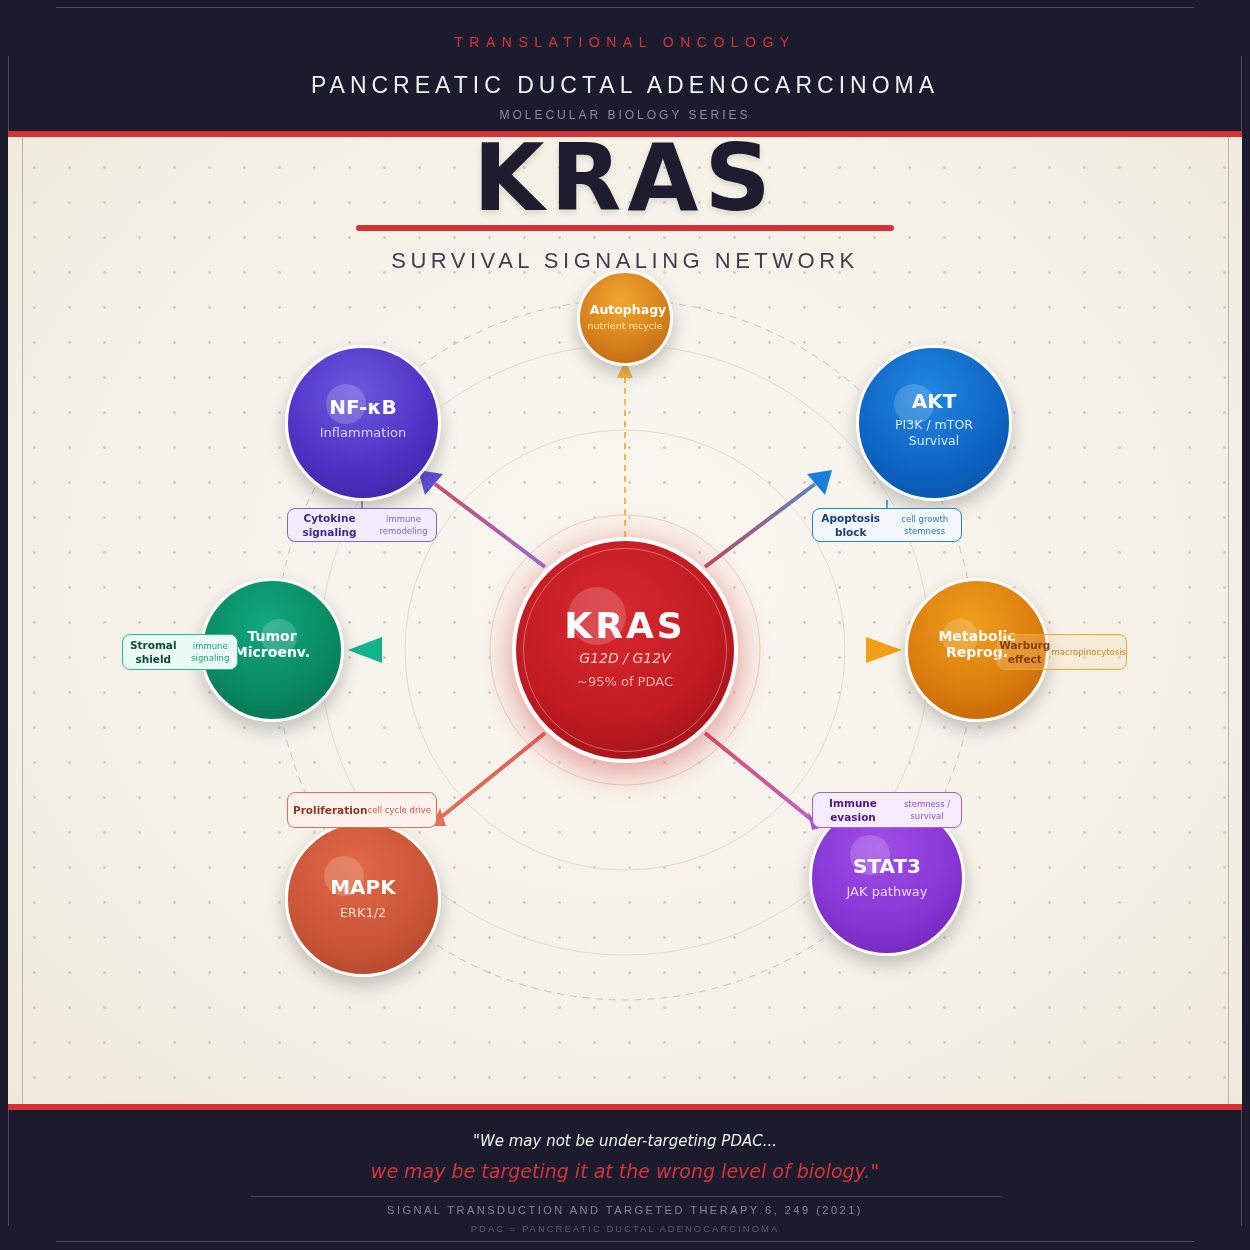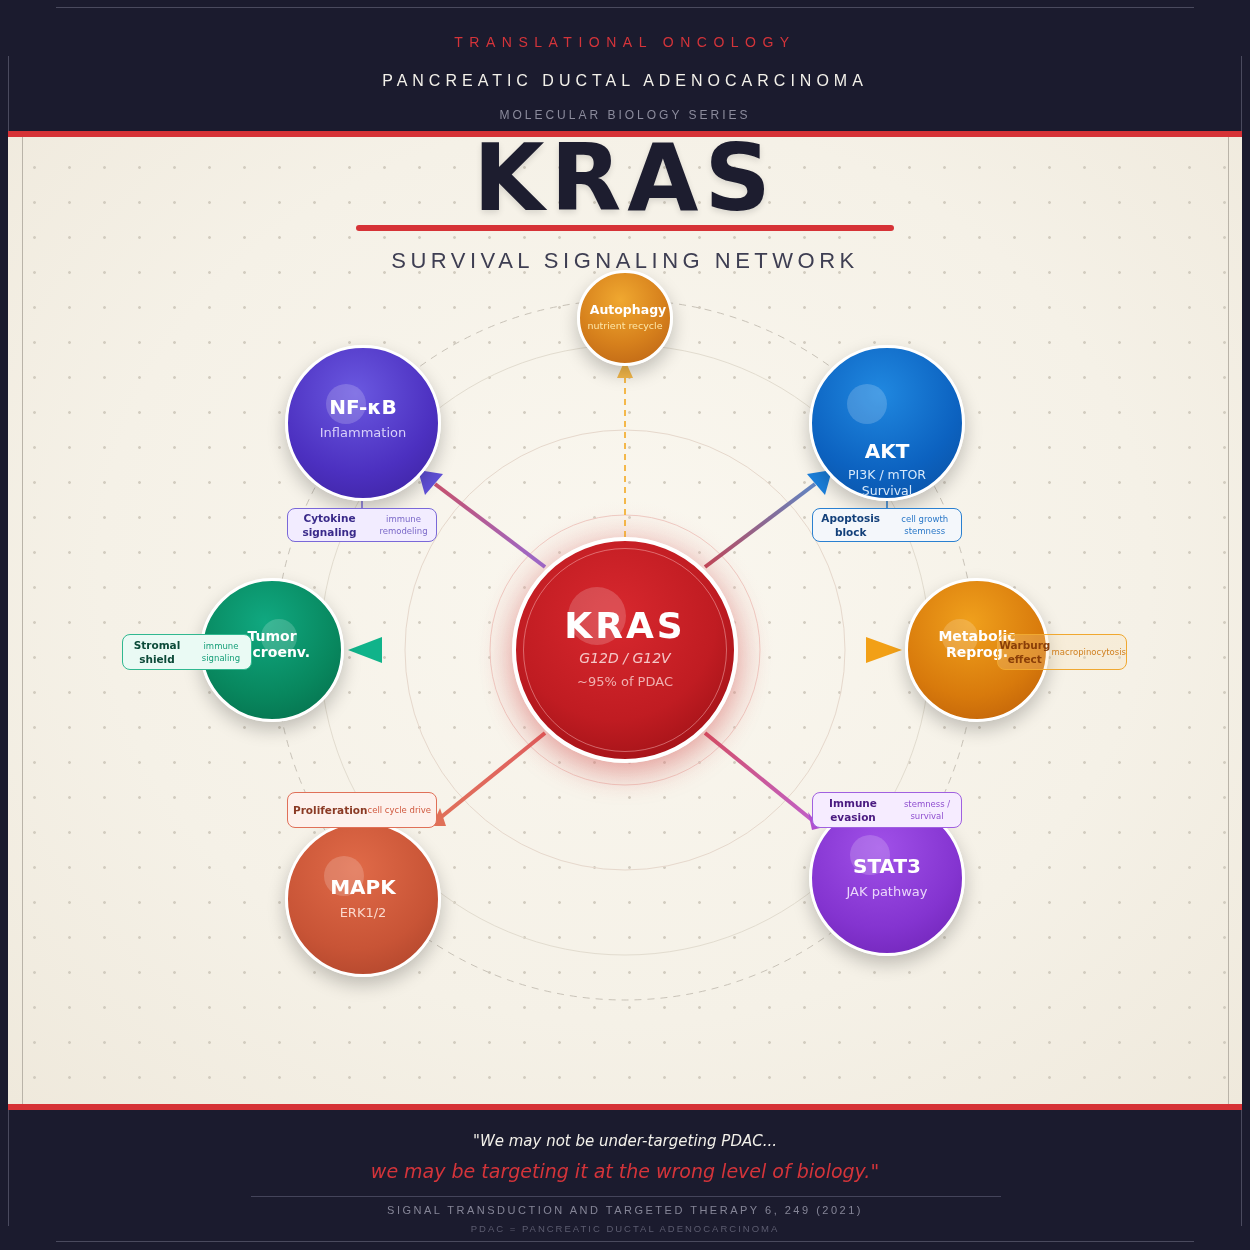--- a/index.html
+++ b/index.html
@@ -7,21 +7,21 @@
   body { position: relative; font-family: "DejaVu Sans", sans-serif; }
 
   .top-rule { position: absolute; left: 56px; top: 7px; width: 1138px; height: 1px; background: #4a4a5e; }
   .bottom-rule { position: absolute; left: 56px; top: 1241px; width: 1138px; height: 1px; background: #4a4a5e; }
   .side-line-l { position: absolute; left: 8px; top: 56px; width: 1px; height: 1170px; background: #4a4a5e; }
   .side-line-r { position: absolute; left: 1241px; top: 56px; width: 1px; height: 1170px; background: #4a4a5e; }
 
   .kicker { position: absolute; left: 0; width: 1250px; top: 34px; text-align: center;
     font-family: "Liberation Sans", sans-serif; font-size: 14px; letter-spacing: 6.5px; color: #d4343a; }
   .main-title { position: absolute; left: 0; width: 1250px; top: 72px; text-align: center;
-    font-family: "Liberation Sans", sans-serif; font-size: 16px; letter-spacing: 5px; color: #f3f1ea; }
+    font-family: "Liberation Sans", sans-serif; font-size: 23px; letter-spacing: 5px; color: #f3f1ea; }
   .series { position: absolute; left: 0; width: 1250px; top: 108px; text-align: center;
     font-family: "Liberation Sans", sans-serif; font-size: 12px; letter-spacing: 3px; color: #8b8b9c; }
 
   .panel { position: absolute; left: 8px; top: 131px; width: 1234px; height: 979px;
     background: radial-gradient(ellipse at 50% 45%, #faf7ef 0%, #f5f1e7 60%, #efe9dc 100%);
     border-top: 6px solid #d63236; border-bottom: 6px solid #d63236; overflow: hidden; }
   .panel-dots { position: absolute; inset: 0;
     background-image: radial-gradient(circle, #cfc9bc 1.2px, transparent 1.6px);
     background-size: 35px 35px; background-position: 9px 13px; opacity: 0.9; }
   .inner-l { position: absolute; left: 14px; top: 0; width: 1px; height: 100%; background: #b9b3a8; }
@@ -138,37 +138,37 @@
 <div class="node" style="left:285px; top:345px; width:156px; height:156px; background: radial-gradient(circle at 45% 30%, #6a58e0, #4c30c0 60%, #3a209a);">
   <span class="gloss" style="left:38px; top:36px; width:40px; height:40px;"></span>
   <span class="nm" style="font-size:20px; margin-top:-12px;">NF-κB</span>
   <span class="sb" style="font-size:13px; color:#d8d0fa; margin-top:6px;">Inflammation</span>
 </div>
 <div class="badge" style="left:287px; top:508px; width:150px; height:34px; background:#f2ecff; border-color:#7a68d8;">
   <span class="bt" style="color:#3a2a8a;">Cytokine signaling</span>
   <span class="bs" style="color:#7a68c8;">immune remodeling</span>
 </div>
 
-<div class="node" style="left:809px; top:345px; width:156px; height:156px; background: radial-gradient(circle at 45% 30%, #2088e0, #0c62c0 60%, #0a4e9e); justify-content: flex-end;">
+<div class="node" style="left:856px; top:345px; width:156px; height:156px; background: radial-gradient(circle at 45% 30%, #2088e0, #0c62c0 60%, #0a4e9e);">
   <span class="gloss" style="left:35px; top:36px; width:40px; height:40px;"></span>
   <span class="nm" style="font-size:20px; margin-top:-10px;">AKT</span>
   <span class="sb" style="font-size:12.5px; color:#d6e8fa; margin-top:4px;">PI3K / mTOR</span>
   <span class="sb" style="font-size:12.5px; color:#d6e8fa; margin-top:1px;">Survival</span>
 </div>
 <div class="badge" style="left:812px; top:508px; width:150px; height:34px; background:#f4f7fb; border-color:#2a80d0;">
   <span class="bt" style="color:#13407a;">Apoptosis block</span>
   <span class="bs" style="color:#2a78c8;">cell growth stemness</span>
 </div>
 
 <div class="node" style="left:200px; top:578px; width:144px; height:144px; background: radial-gradient(circle at 45% 30%, #10a880, #08875e 60%, #056a48);">
   <span class="gloss" style="left:58px; top:38px; width:36px; height:36px;"></span>
   <span class="nm" style="font-size:14px; margin-left:0; margin-top:-12px;">Tumor</span>
   <span class="nm" style="font-size:14px;">Microenv.</span>
 </div>
-<div class="badge" style="left:122px; top:634px; width:130px; height:36px; background:#eafaf4; border-color:#30b890;">
+<div class="badge" style="left:122px; top:634px; width:116px; height:36px; background:#eafaf4; border-color:#30b890;">
   <span class="bt" style="color:#0c4a38;">Stromal shield</span>
   <span class="bs" style="color:#18a07a;">immune signaling</span>
 </div>
 
 <div class="node" style="left:905px; top:578px; width:144px; height:144px; background: radial-gradient(circle at 45% 30%, #f0a01c, #d87a0c 60%, #b85a08);">
   <span class="gloss" style="left:34px; top:38px; width:36px; height:36px;"></span>
   <span class="nm" style="font-size:14px; margin-top:-12px;">Metabolic</span>
   <span class="nm" style="font-size:14px;">Reprog.</span>
 </div>
 <div class="badge" style="left:997px; top:634px; width:130px; height:36px; background:rgba(250,225,170,0.25); border-color:#f0a830;">

